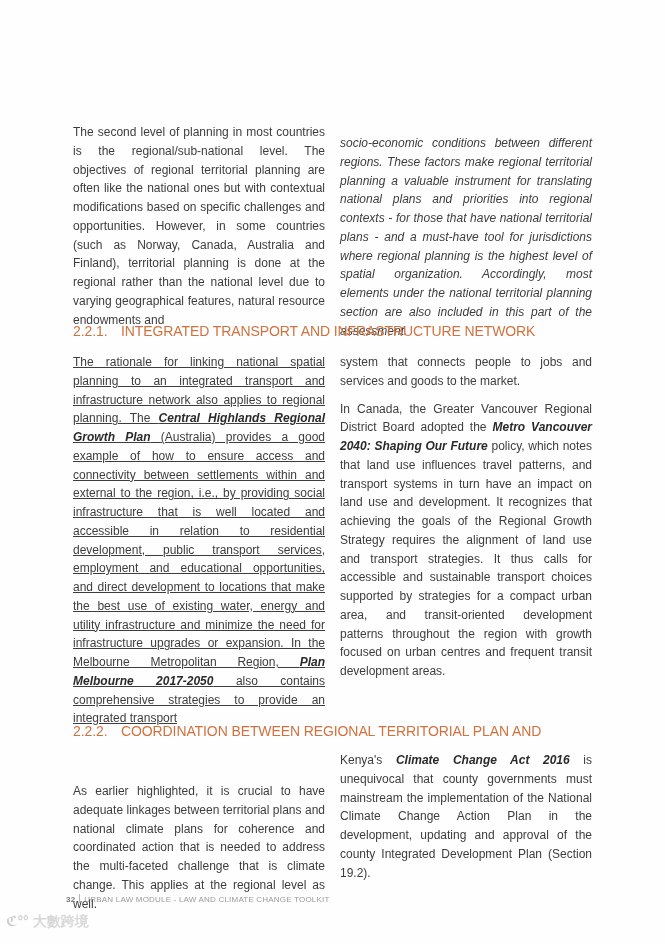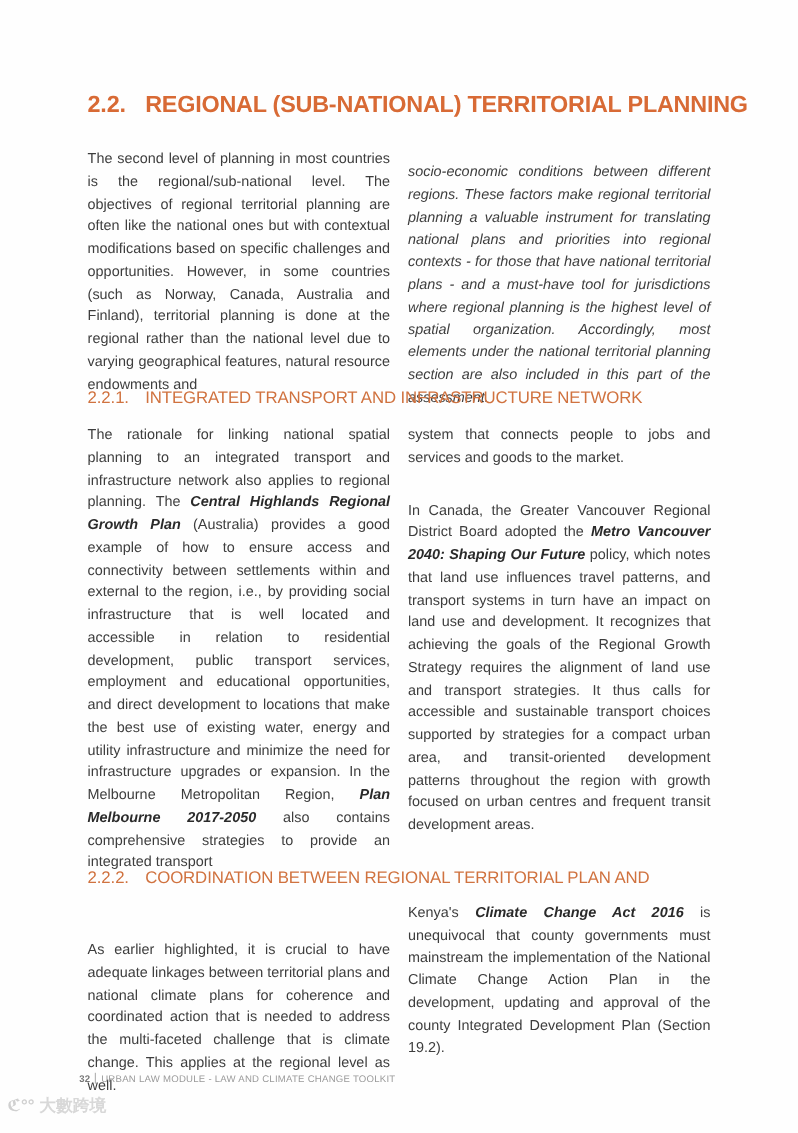--- a/index.html
+++ b/index.html
@@ -43,21 +43,21 @@
     .h2 .num { display: inline-block; width: 48px; vertical-align: top; }
     .h2 .txt { display: inline-block; vertical-align: top; }
     .col {
       position: absolute;
       font-size: 12px;
       line-height: 18.75px;
       text-align: justify;
       color: #3d3d3d;
     }
     .col p { margin: 0; }
-    .col p + p { margin-top: 25px; }
+    .col p + p { margin-top: 9px; }
     .left { left: 73px; width: 252px; }
     .right { left: 340px; width: 252px; }
     .bi { font-weight: bold; font-style: italic; color: #2a2a2a; }
     .footer {
       position: absolute;
       left: 66px;
       top: 894px;
       font-size: 8px;
       color: #9a9a9a;
       letter-spacing: 0.2px;
@@ -79,36 +79,33 @@
       font-size: 14px;
       color: #d0d0d0;
       margin-right: 4px;
     }
   </style>
 </head>
 <body>
 
 <div class="page">
 
-  <div class="h1">
-    <span class="num">2.2.</span><span>REGIONAL (SUB-NATIONAL) TERRITORIAL PLANNING</span>
-  </div>
 
   <div class="col left" style="top:123px;">
     <p>The second level of planning in most countries is the regional/sub-national level. The objectives of regional territorial planning are often like the national ones but with contextual modifications based on specific challenges and opportunities. However, in some countries (such as Norway, Canada, Australia and Finland), territorial planning is done at the regional rather than the national level due to varying geographical features, natural resource endowments and</p>
   </div>
   <div class="col right" style="top:134px;font-style:italic;">
     <p>socio-economic conditions between different regions. These factors make regional territorial planning a valuable instrument for translating national plans and priorities into regional contexts - for those that have national territorial plans - and a must-have tool for jurisdictions where regional planning is the highest level of spatial organization. Accordingly, most elements under the national territorial planning section are also included in this part of the assessment.</p>
   </div>
 
   <div class="h2" style="top:322px;">
     <span class="num">2.2.1.</span><span class="txt">INTEGRATED TRANSPORT AND INFRASTRUCTURE NETWORK</span>
   </div>
 
-  <div class="col left" style="top:353px;">
+  <div class="col left" style="top:353px;text-decoration:underline;">
     <p><span>The rationale for linking national spatial planning to an integrated transport and infrastructure network also applies to regional planning. The </span><span class="bi">Central Highlands Regional Growth Plan</span><span> (Australia) provides a good example of how to ensure access and connectivity between settlements within and external to the region, i.e., by providing social infrastructure that is well located and accessible in relation to residential development, public transport services, employment and educational opportunities, and direct development to locations that make the best use of existing water, energy and utility infrastructure and minimize the need for infrastructure upgrades or expansion. In the Melbourne Metropolitan Region, </span><span class="bi">Plan Melbourne 2017-2050</span><span> also contains comprehensive strategies to provide an integrated transport</span></p>
   </div>
 
   <div class="col right" style="top:353px;">
     <p>system that connects people to jobs and services and goods to the market.</p>
     <p><span>In Canada, the Greater Vancouver Regional District Board adopted the </span><span class="bi">Metro Vancouver 2040: Shaping Our Future</span><span> policy, which notes that land use influences travel patterns, and transport systems in turn have an impact on land use and development. It recognizes that achieving the goals of the Regional Growth Strategy requires the alignment of land use and transport strategies. It thus calls for accessible and sustainable transport choices supported by strategies for a compact urban area, and transit-oriented development patterns throughout the region with growth focused on urban centres and frequent transit development areas.</span></p>
   </div>
 
   <div class="h2" style="top:702px;margin-top:20px;">
     <span class="num">2.2.2.</span><span class="txt"><span>COORDINATION BETWEEN REGIONAL TERRITORIAL PLAN AND</span><br></span>

